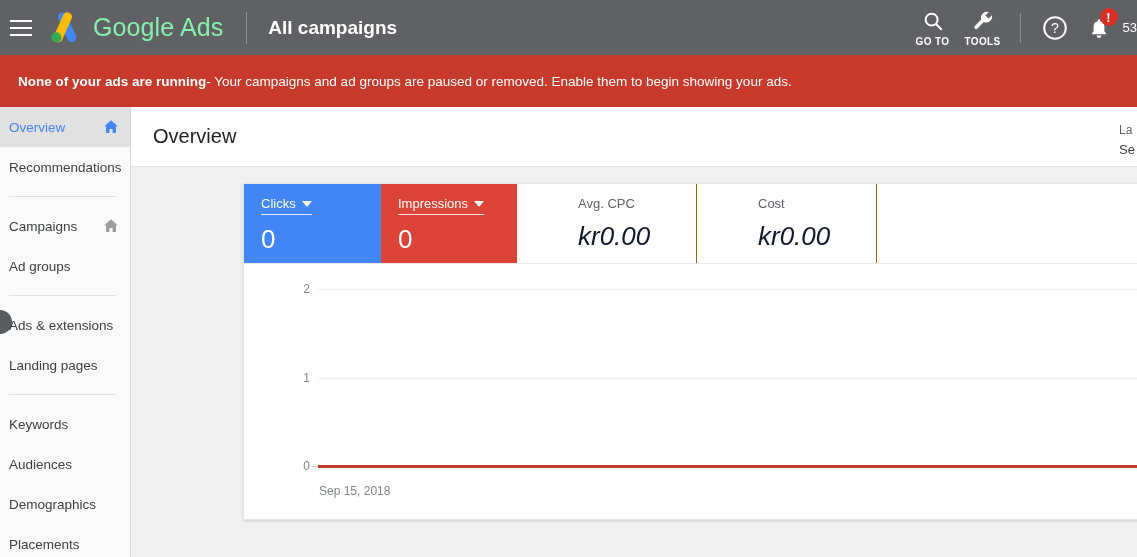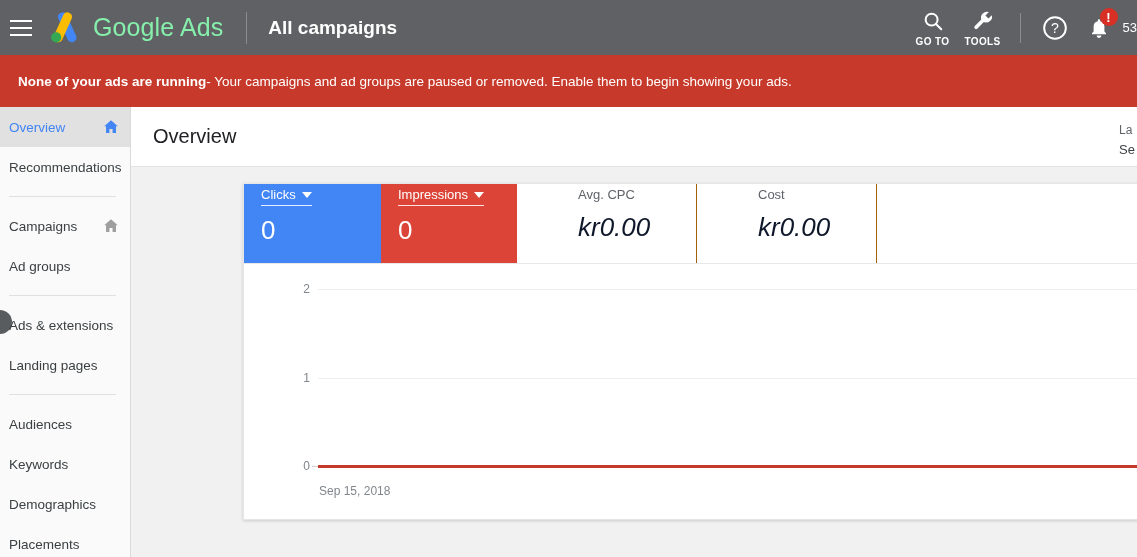--- a/index.html
+++ b/index.html
@@ -217,21 +217,21 @@
 
   .metric-row {
     display: flex;
     height: 80px;
     border-bottom: 1px solid #e8e8e8;
   }
 
   .metric {
     width: 136px;
     flex: 0 0 auto;
-    padding: 1px 0 0 17px;
+    padding: 10px 0 0 17px;
     position: relative;
   }
   .metric.plain { border-right: 1px solid #a16207; margin-left: 44px; }
   .metric.blue { background: #4285f4; color: #fff; width: 137px; }
   .metric.red  { background: #db4437; color: #fff; width: 136px; }
 
   .metric-label {
     font-size: 13px;
     display: inline-flex;
     align-items: center;
@@ -415,25 +415,25 @@
     <span class="nav-label">Ads &amp; extensions</span>
   </div>
 
   <div class="nav-item">
     <span class="nav-label">Landing pages</span>
   </div>
 
   <div class="nav-divider"></div>
 
   <div class="nav-item">
+    <span class="nav-label">Keywords</span>
+  </div>
+
+  <div class="nav-item">
     <span class="nav-label">Audiences</span>
-  </div>
-
-  <div class="nav-item">
-    <span class="nav-label">Keywords</span>
   </div>
 
   <div class="nav-item">
     <span class="nav-label">Demographics</span>
   </div>
 
   <div class="nav-item">
     <span class="nav-label">Placements</span>
   </div>
 

